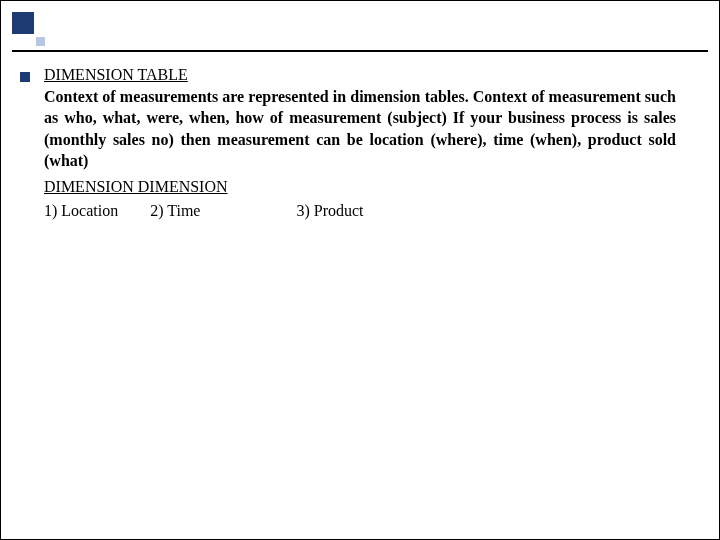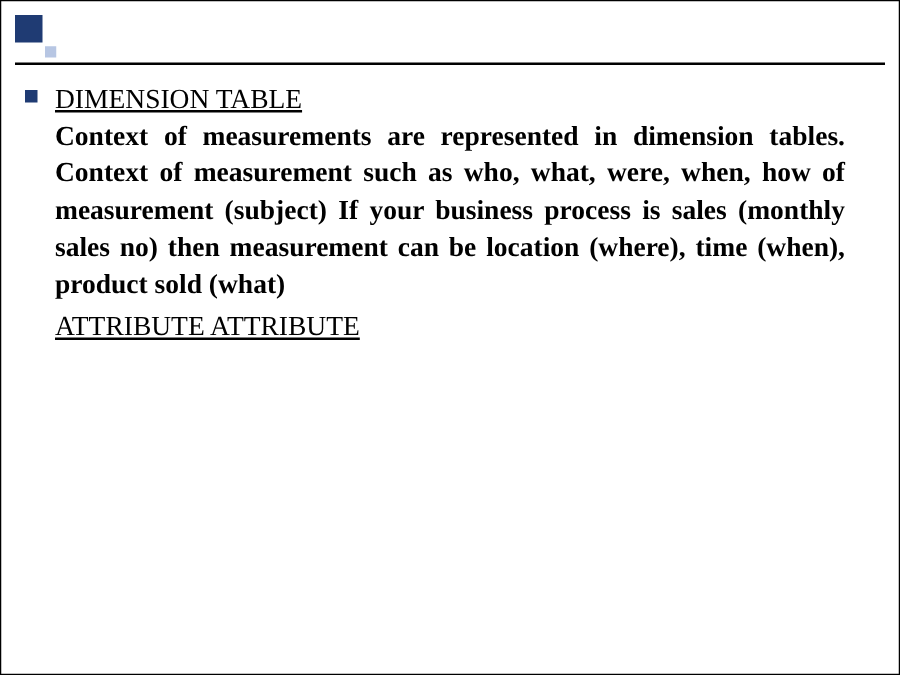--- a/index.html
+++ b/index.html
@@ -59,21 +59,21 @@
     height: 10px;
     background: #1f3b73;
   }
   .bullet.b1 { top: 72px; }
   .content {
     position: absolute;
     top: 64px;
     left: 44px;
     right: 44px;
     color: #000;
-    font-size: 22px;
+    font-size: 16px;
     line-height: 1.35;
   }
   .heading {
     text-decoration: underline;
   }
   .para {
     text-align: justify;
     margin: 0 0 4px 0;
     font-weight: bold;
   }
@@ -96,14 +96,19 @@
   <div class="small-square"></div>
 </div>
 
 <div class="top-rule"></div>
 
 <div class="bullet b1"></div>
 
 <div class="content">
   <div class="heading">DIMENSION TABLE</div>
   <div class="para">Context of measurements are represented in dimension tables. Context of measurement such as who, what, were, when, how of measurement (subject) If your business process is sales (monthly sales no) then measurement can be location (where), time (when), product sold (what)</div>
-  <div class="heading">ATTRIBUTE ATTRIBUTE</div>
+  <div class="heading">DIMENSION DIMENSION</div>
+  <div class="dims-line">
+    <span class="dim-item dim-gap-small">1) Location</span>
+    <span class="dim-item dim-gap-large">2) Time</span>
+    <span class="dim-item">3) Product</span>
+  </div>
 </div>
 
 </body></html>

